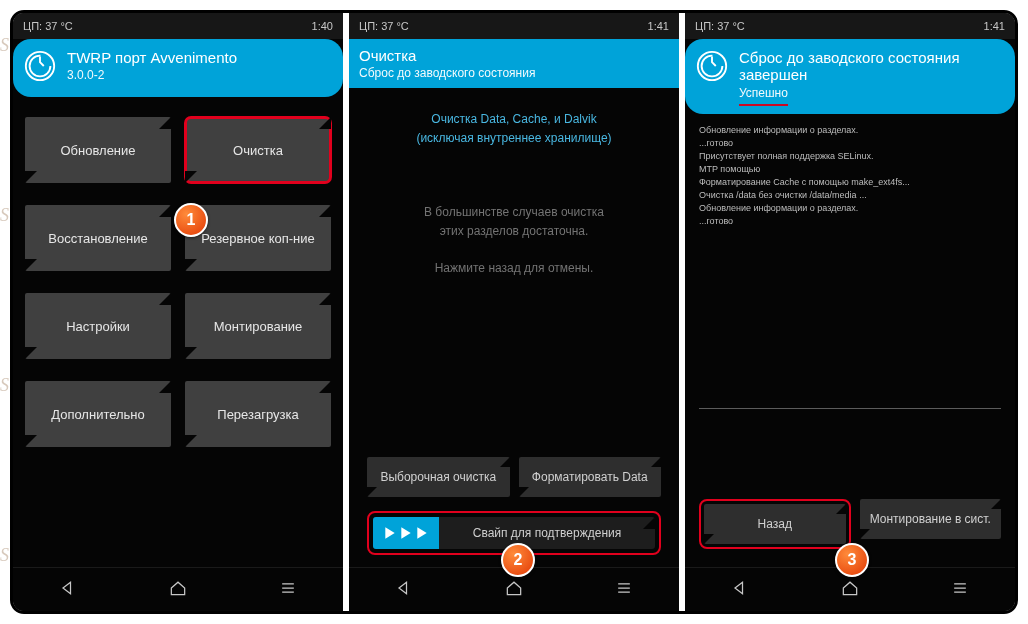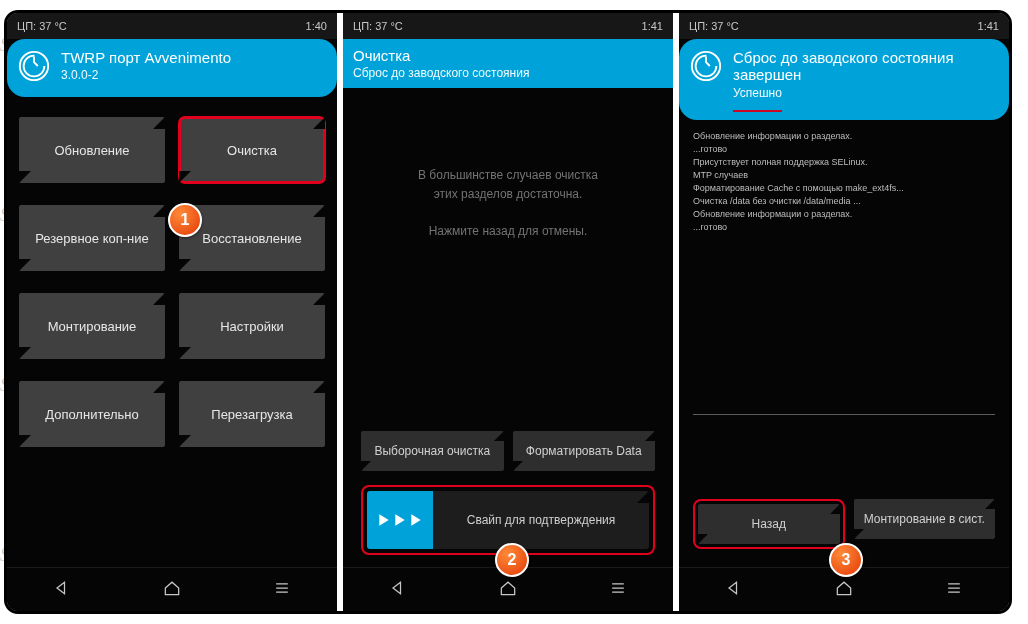--- a/index.html
+++ b/index.html
@@ -1,43 +1,43 @@
 <!DOCTYPE html>
 <html><head>
 <meta charset="utf-8">
 <style>
   * { box-sizing: border-box; margin: 0; padding: 0; font-family: Arial, Helvetica, sans-serif; }
   body { background: #fff; width: 1028px; height: 624px; overflow: hidden; position: relative; }
   .watermark { position: absolute; color: rgba(139,101,63,0.35); font-size: 18px; font-style: italic; left: 0; pointer-events: none; z-index: 0; font-family: Georgia, serif; letter-spacing: 1px; }
-  .stage { position: absolute; left: 4px; top: 10px; width: 1008px; height: 604px; border: 3px solid #000; border-radius: 14px; display: flex; background: #fff; overflow: hidden; z-index: 1; }
+  .stage { position: absolute; left: 10px; top: 10px; width: 1008px; height: 604px; border: 3px solid #000; border-radius: 14px; display: flex; background: #fff; overflow: hidden; z-index: 1; }
   .phone { flex: 1 1 0; position: relative; background: #050505; display: flex; flex-direction: column; overflow: hidden; }
   .phone + .phone { border-left: 6px solid #fff; }
   .status-bar { height: 26px; background: #171717; color: #c7c7c7; font-size: 11px; display: flex; justify-content: space-between; align-items: center; padding: 0 10px; }
   .hdr { background: #00a3d9; color: #fff; padding: 8px 10px; display: flex; align-items: center; gap: 10px; min-height: 48px; }
   .hdr.tall { min-height: 58px; align-items: flex-start; padding-top: 10px; border-radius: 18px; }
   .twrp-logo svg { width: 34px; height: 34px; display: block; }
   .hdr-text .title { font-size: 15px; line-height: 1.15; }
   .hdr-text .sub { font-size: 12px; opacity: .95; margin-top: 2px; }
-  .hdr-text .status-ul { display: inline-block; border-bottom: 2px solid #d7001a; padding-bottom: 10px; }
+  .hdr-text .status-ul { display: inline-block; border-bottom: 2px solid #d7001a; padding-bottom: 4px; }
   .content1 { flex: 1; display: flex; flex-direction: column; justify-content: flex-start; padding: 20px 12px 16px; gap: 22px; }
   .grid { display: grid; grid-template-columns: 1fr 1fr; grid-auto-rows: 66px; gap: 22px 14px; }
   .btn-tile { background: #404040; color: #e6e6e6; font-size: 13px; display: flex; align-items: center; justify-content: center; position: relative; border-radius: 2px; cursor: pointer; }
   .btn-tile::before { content: ""; position: absolute; left: 0; bottom: 0; border-style: solid; border-width: 0 12px 12px 0; border-color: transparent transparent #050505 transparent; transform: rotate(90deg); }
   .btn-tile::after { content: ""; position: absolute; right: 0; top: 0; border-style: solid; border-width: 12px 0 0 12px; border-color: #050505 transparent transparent transparent; transform: rotate(90deg); }
   .hl { outline: 3px solid #e1001d; outline-offset: -2px; border-radius: 6px; }
   .content2 { flex: 1; display: flex; flex-direction: column; padding: 22px 18px 12px; }
   .link { color: #49b7e1; font-size: 12px; text-align: center; line-height: 1.55; cursor: pointer; }
   .note { color: #737373; font-size: 12px; text-align: center; line-height: 1.55; margin-top: 56px; }
   .content2 .spacer { flex: 1; }
   .row { display: flex; gap: 9px; margin-bottom: 14px; }
   .btn-small { flex: 1; background: #2e2e2e; color: #d0d0d0; font-size: 12px; height: 40px; display: flex; align-items: center; justify-content: center; position: relative; border-radius: 2px; cursor: pointer; }
   .btn-small::before { content: ""; position: absolute; left: 0; bottom: 0; border-style: solid; border-width: 0 10px 10px 0; border-color: transparent transparent #050505 transparent; transform: rotate(90deg); }
   .btn-small::after { content: ""; position: absolute; right: 0; top: 0; border-style: solid; border-width: 10px 0 0 10px; border-color: #050505 transparent transparent transparent; transform: rotate(90deg); }
   .swipe-wrap { position: relative; padding: 4px; border: 2px solid #e1001d; border-radius: 8px; }
-  .swipe { background: #1d1d1d; height: 58px; display: flex; align-items: center; border-radius: 3px; cursor: pointer; position: relative; overflow: hidden; }
+  .swipe { background: #1d1d1d; height: 32px; display: flex; align-items: center; border-radius: 3px; cursor: pointer; position: relative; overflow: hidden; }
   .swipe-handle { background: #00a3d9; height: 100%; display: flex; align-items: center; justify-content: center; padding: 0 10px; gap: 2px; }
   .swipe-handle svg { width: 14px; height: 14px; }
   .swipe-label { flex: 1; text-align: center; color: #cfcfcf; font-size: 12px; }
   .swipe::after { content: ""; position: absolute; right: 0; top: 0; border-style: solid; border-width: 12px 0 0 12px; border-color: #050505 transparent transparent transparent; transform: rotate(90deg); }
   .content3 { flex: 1; display: flex; flex-direction: column; padding: 10px 14px 12px; }
   .log { color: #bdbdbd; font-size: 9px; line-height: 1.45; }
   .hr { border: none; border-top: 1px solid #5c5c5c; margin-top: 180px; margin-bottom: 4px; }
   .content3 .spacer { flex: 1; }
   .content3 .row { margin-bottom: 6px; }
   .btn-hl-wrap { padding: 3px; border: 2px solid #e1001d; border-radius: 8px; flex: 1; }
@@ -71,24 +71,24 @@
       </span>
       <div class="hdr-text">
         <div class="title">TWRP порт Avvenimento</div>
         <div class="sub">3.0.0-2</div>
       </div>
     </div>
     <div class="content1">
       <div class="grid">
         <div class="btn-tile">Обновление</div>
         <div class="btn-tile hl">Очистка</div>
+        <div class="btn-tile">Восстановление</div>
         <div class="btn-tile">Резервное коп-ние</div>
-        <div class="btn-tile">Восстановление</div>
+        <div class="btn-tile">Настройки</div>
         <div class="btn-tile">Монтирование</div>
-        <div class="btn-tile">Настройки</div>
         <div class="btn-tile">Дополнительно</div>
         <div class="btn-tile">Перезагрузка</div>
       </div>
     </div>
     <div class="nav-bar">
       <span><svg viewBox="0 0 24 24">
             <path d="M15 5l-9 7 9 7z"></path>
           </svg></span>
       <span><svg viewBox="0 0 24 24">
             <path d="M4 12l8-7 8 7v8H4z"></path>
@@ -105,20 +105,24 @@
       <span>ЦП: 37 °C</span>
       <span>1:41</span>
     </div>
     <div class="hdr">
       <div class="hdr-text">
         <div class="title">Очистка</div>
         <div class="sub">Сброс до заводского состояния</div>
       </div>
     </div>
     <div class="content2">
+      <div class="link">
+        <span>Очистка Data, Cache, и Dalvik</span><br>
+        <span>(исключая внутреннее хранилище)</span>
+      </div>
       <div class="note">
         <span>В большинстве случаев очистка</span><br>
         <span>этих разделов достаточна.</span><br><br>
         <span>Нажмите назад для отмены.</span>
       </div>
       <div class="spacer"></div>
       <div class="row">
         <div class="btn-small">Выборочная очистка</div>
         <div class="btn-small">Форматировать Data</div>
       </div>
@@ -169,21 +173,21 @@
       <div class="hdr-text">
         <div class="title">Сброс до заводского состояния завершен</div>
         <div class="sub"><span class="status-ul">Успешно</span></div>
       </div>
     </div>
     <div class="content3">
       <div class="log">
         <div>Обновление информации о разделах.</div>
         <div>...готово</div>
         <div>Присутствует полная поддержка SELinux.</div>
-        <div>MTP случаев</div>
+        <div>MTP помощью</div>
         <div>Форматирование Cache с помощью make_ext4fs...</div>
         <div>Очистка /data без очистки /data/media ...</div>
         <div>Обновление информации о разделах.</div>
         <div>...готово</div>
       </div>
       <hr class="hr">
       <div class="spacer"></div>
       <div class="row">
         <div class="btn-hl-wrap">
           <div class="btn-small">Назад</div>

